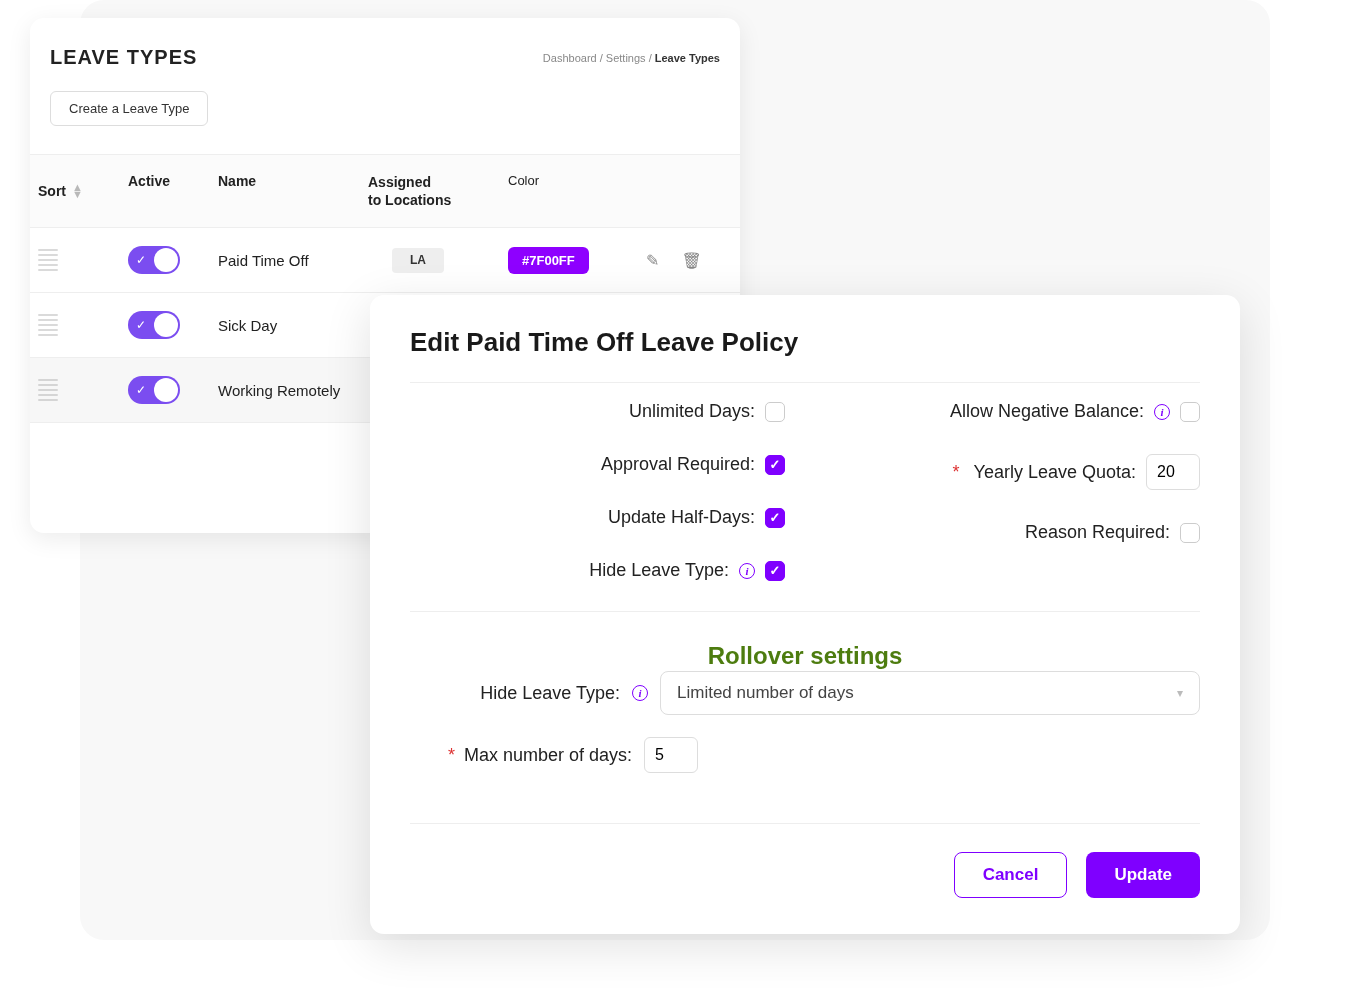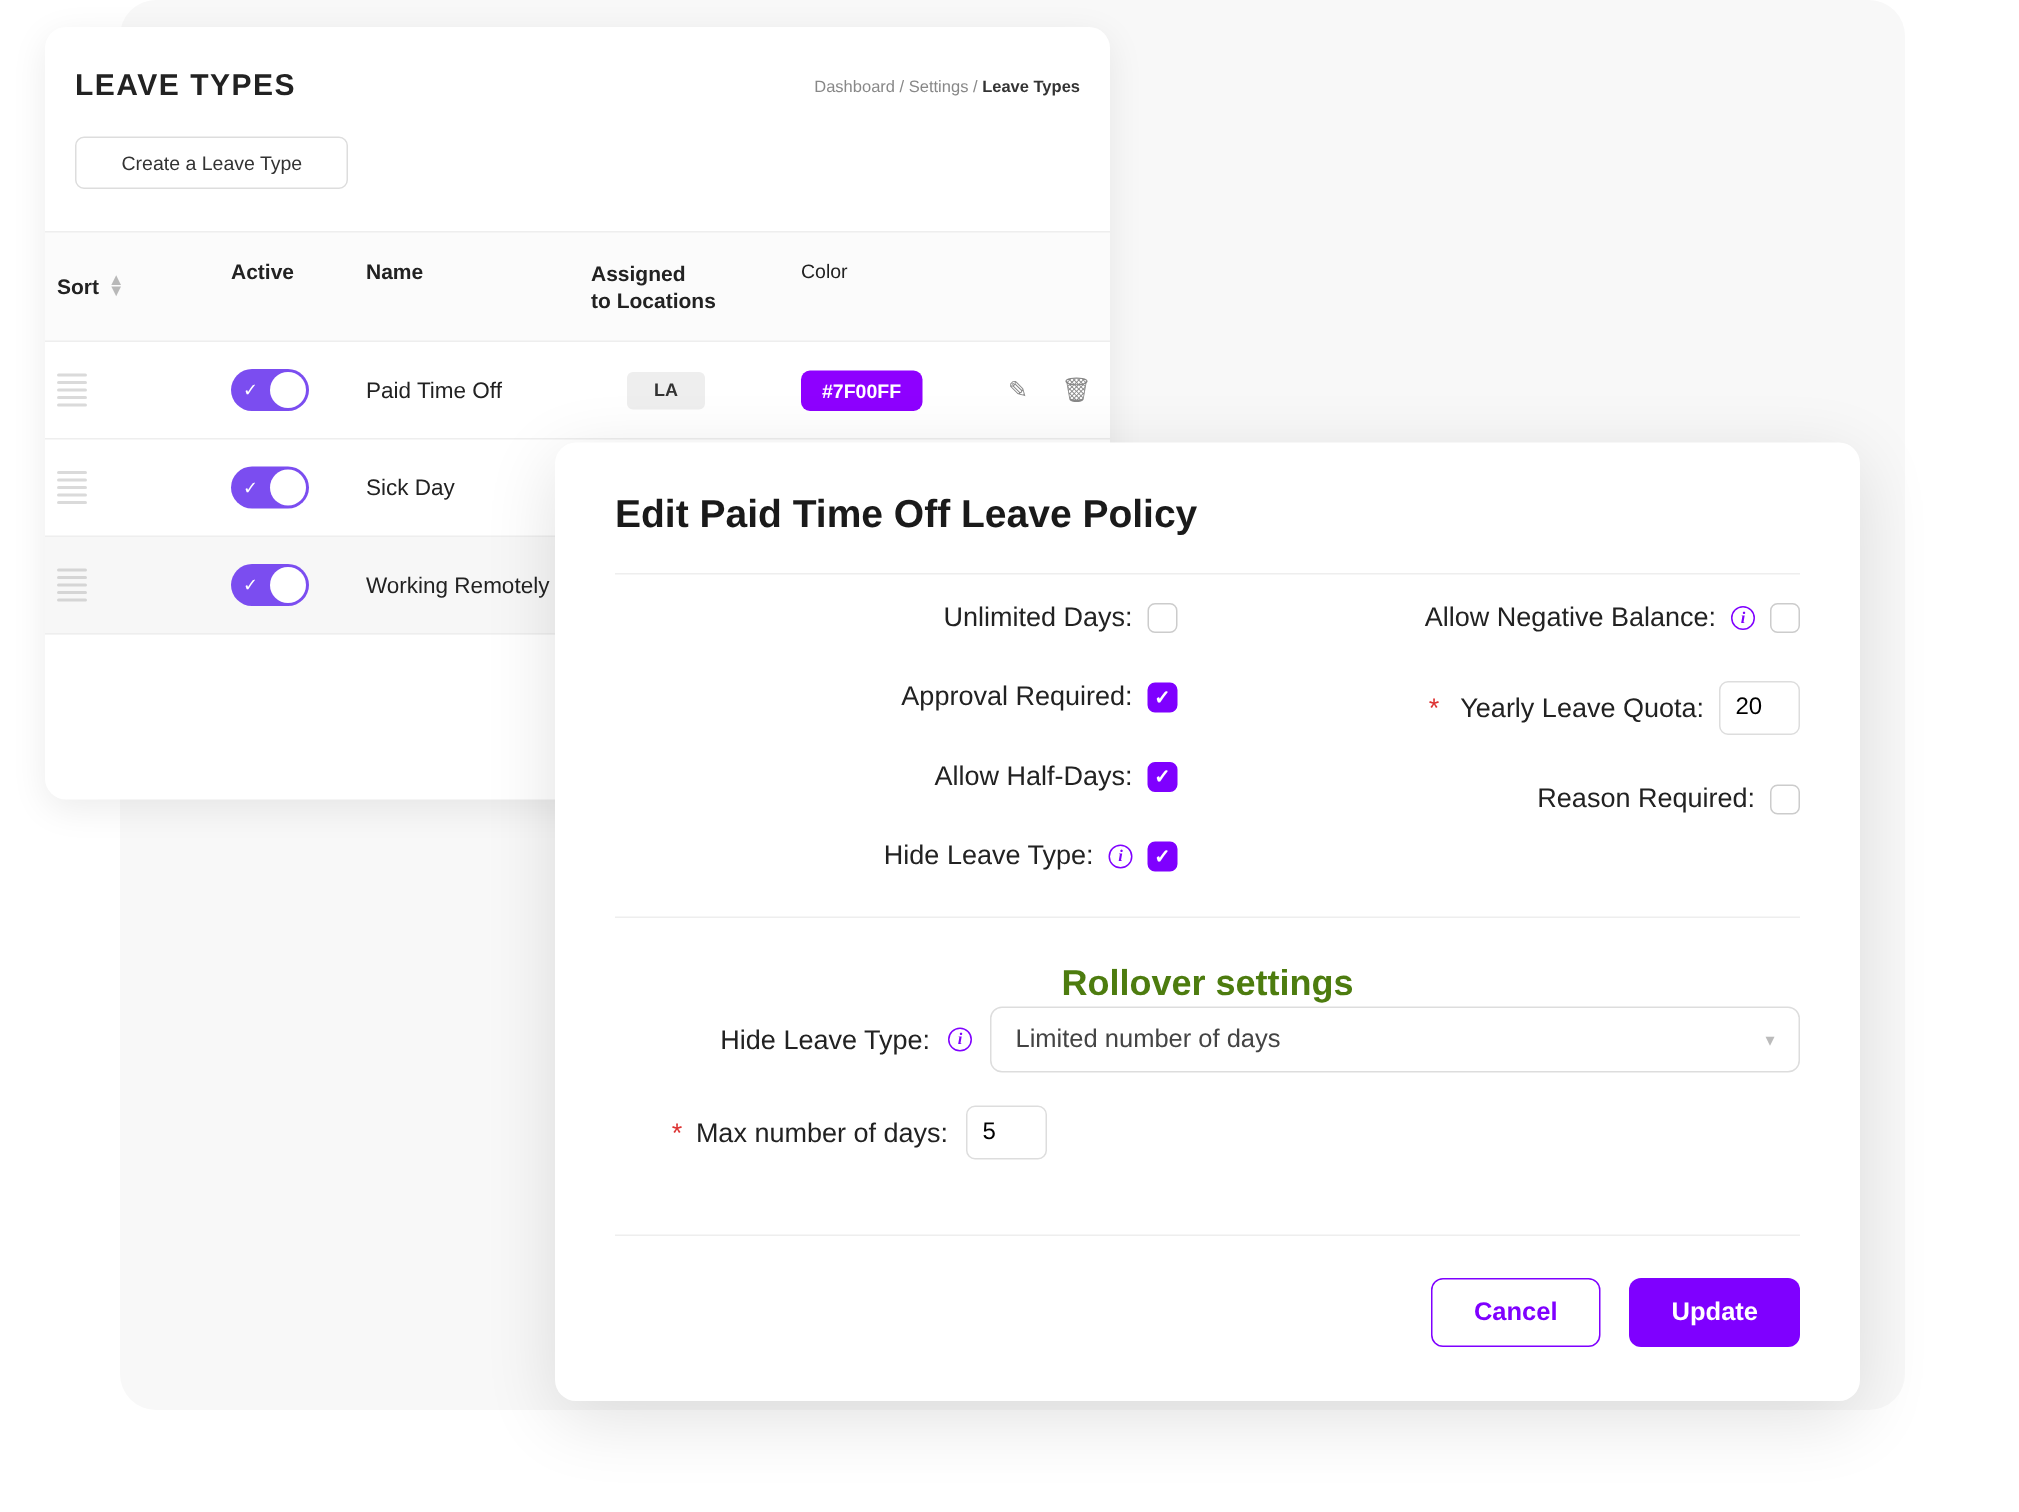--- a/index.html
+++ b/index.html
@@ -4,25 +4,25 @@
 <style>
 * { box-sizing: border-box; margin: 0; padding: 0; }
 body { font-family: 'Segoe UI', Arial, sans-serif; background: #fff; width: 1346px; height: 1008px; position: relative; }
 .bg-panel { position: absolute; left: 80px; top: 0; width: 1190px; height: 940px; background: #f8f8f8; border-radius: 24px; }
 .card-list { position: absolute; left: 30px; top: 18px; width: 710px; height: 515px; background: #fff; border-radius: 14px; box-shadow: 0 6px 24px rgba(0,0,0,0.08); padding: 28px 0 0 0; }
 .card-list-inner { padding: 0 20px; }
 .page-title { font-size: 20px; font-weight: 800; color: #222; letter-spacing: 1px; font-family: Arial, sans-serif; }
 .header-row { display: flex; justify-content: space-between; align-items: center; margin-bottom: 22px; }
 .breadcrumb { font-size: 11px; color: #888; }
 .breadcrumb .current { font-weight: 700; color: #333; }
-.create-btn { display: inline-block; border: 1px solid #ddd; border-radius: 6px; background: #fff; padding: 9px 30px; font-size: 13px; color: #333; cursor: pointer; margin-bottom: 28px; }
+.create-btn { display: inline-block; border: 1px solid #ddd; border-radius: 6px; background: #fff; padding: 9px 18px; font-size: 13px; color: #333; cursor: pointer; margin-bottom: 28px; }
 .table { width: 100%; }
 .thead { display: flex; background: #fbfbfb; border-top: 1px solid #eee; border-bottom: 1px solid #eee; padding: 18px 8px; font-size: 14px; color: #222; font-weight: 700; }
 .col-sort { width: 90px; display: flex; align-items: center; gap: 6px; }
-.col-active { width: 90px; margin-left: 26px; }
+.col-active { width: 90px; }
 .col-name { width: 150px; }
 .col-loc { width: 140px; line-height: 1.3; }
 .col-color { width: 120px; font-weight: 400; font-size: 13px; }
 .col-actions { flex: 1; }
 .trow { display: flex; align-items: center; padding: 18px 8px; border-bottom: 1px solid #eee; font-size: 15px; color: #222; }
 .trow.hover { background: #f7f7f7; }
 .drag-handle { width: 20px; display: flex; flex-direction: column; gap: 3px; opacity: 0.3; cursor: grab; }
 .drag-handle span { height: 2px; background: #888; border-radius: 1px; }
 .toggle { position: relative; width: 52px; height: 28px; background: #7b4df0; border-radius: 14px; cursor: pointer; }
 .toggle .knob { position: absolute; right: 2px; top: 2px; width: 24px; height: 24px; background: #fff; border-radius: 50%; }
@@ -169,21 +169,21 @@
     <div class="form-col">
       <div class="field-row">
         <label>Unlimited Days:</label>
         <span class="checkbox"></span>
       </div>
       <div class="field-row">
         <label>Approval Required:</label>
         <span class="checkbox checked"></span>
       </div>
       <div class="field-row">
-        <label>Allow Half-Days:</label>
+        <label>Update Half-Days:</label>
         <span class="checkbox checked"></span>
       </div>
       <div class="field-row">
         <label>Hide Leave Type:</label>
         <span class="info-icon">i</span>
         <span class="checkbox checked"></span>
       </div>
     </div>
     <div class="form-col">
       <div class="field-row">

